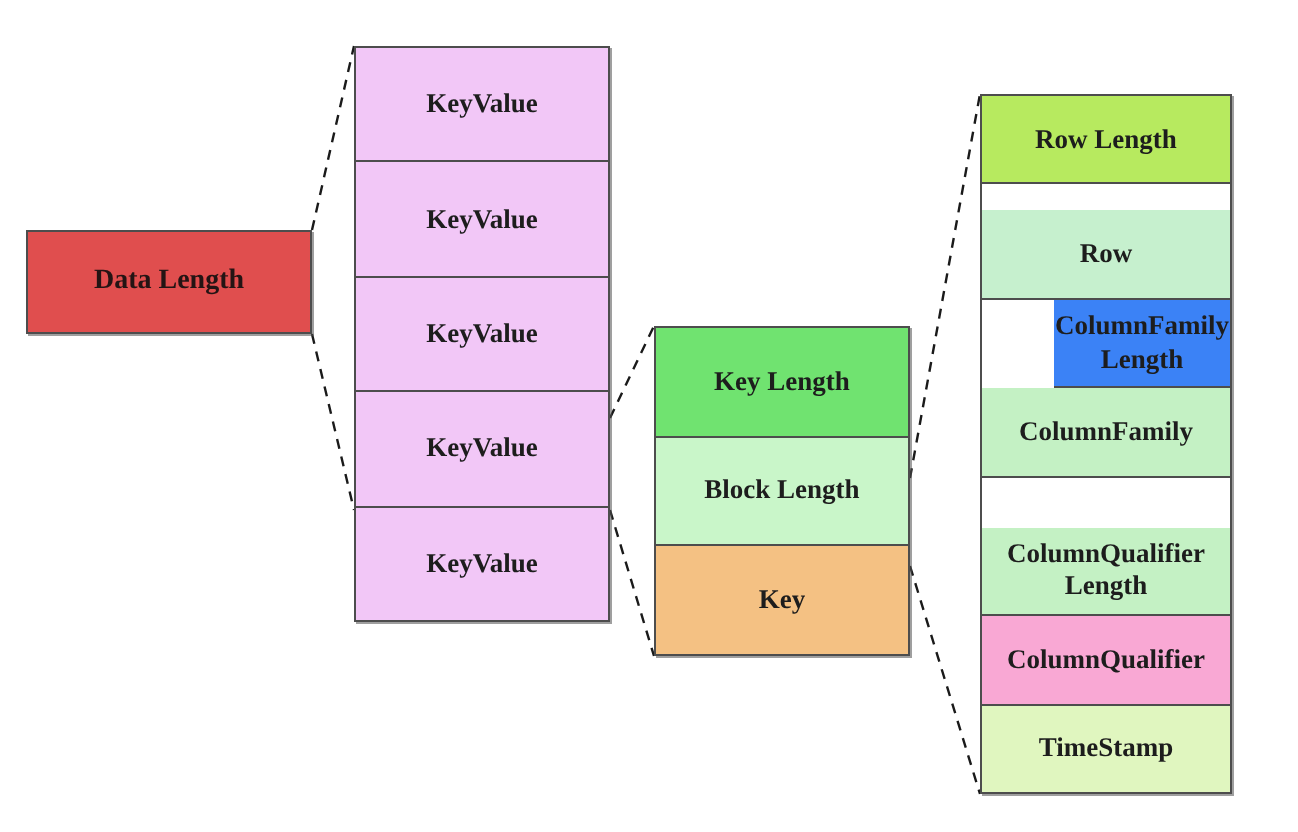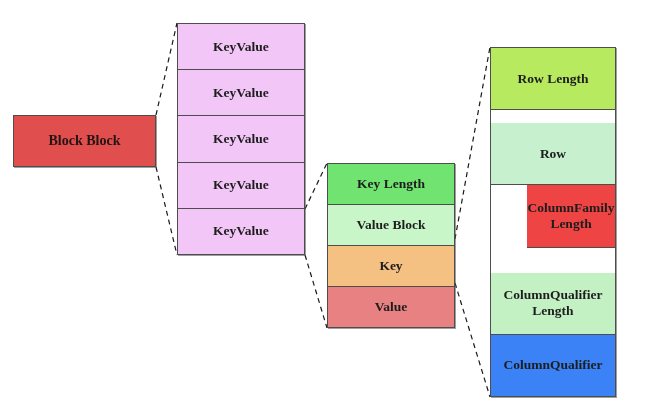--- a/index.html
+++ b/index.html
@@ -45,56 +45,57 @@
   #data-block {
     left: 13px; top: 115px;
     width: 143px; height: 52px;
     display: flex;
     align-items: center;
     justify-content: center;
     font-weight: bold;
     font-size: 14px;
     color: #241414;
   }
-  #col-keyvalue { left: 177px; top: 23px; width: 128px; height: 232px; }
+  #col-keyvalue { left: 177px; top: 23px; width: 128px; height: 288px; }
   #col-kv-detail { left: 327px; top: 163px; width: 128px; height: 165px; }
   #col-key-detail { left: 490px; top: 47px; width: 126px; height: 350px; font-family: Liberation Serif, serif; }
 </style>
 </head>
 <body>
 
 <div id="canvas">
 
   <svg id="connector-layer" viewBox="0 0 649 416">
     <line x1="156" y1="115" x2="177" y2="23" stroke-width="1.2" stroke-dasharray="5 4" stroke="#1a1a1a"></line>
     <line x1="156" y1="167" x2="177" y2="255" stroke-width="1.2" stroke-dasharray="5 4" stroke="#1a1a1a"></line>
     <line x1="305" y1="209" x2="327" y2="163" stroke-width="1.2" stroke-dasharray="5 4" stroke="#1a1a1a"></line>
     <line x1="305" y1="255" x2="327" y2="328" stroke-width="1.2" stroke-dasharray="5 4" stroke="#1a1a1a"></line>
     <line x1="455" y1="239" x2="490" y2="47" stroke-width="1.2" stroke-dasharray="5 4" stroke="#1a1a1a"></line>
     <line x1="455" y1="283" x2="490" y2="397" stroke-width="1.2" stroke-dasharray="5 4" stroke="#1a1a1a"></line>
   </svg>
 
-  <div id="data-block" class="node" style="background-color: rgb(224, 78, 78);">Block Block</div>
+  <div id="data-block" class="node" style="background-color: rgb(224, 78, 78);">Data Length</div>
 
   <div id="col-keyvalue" class="node col">
     <div class="cell" style="background-color: rgb(242, 199, 247);">KeyValue</div>
     <div class="cell" style="background-color: rgb(242, 199, 247);">KeyValue</div>
     <div class="cell" style="background-color: rgb(242, 199, 247);">KeyValue</div>
     <div class="cell" style="background-color: rgb(242, 199, 247);">KeyValue</div>
     <div class="cell" style="background-color: rgb(242, 199, 247);">KeyValue</div>
   </div>
 
   <div id="col-kv-detail" class="node col">
     <div class="cell" style="background-color: rgb(112, 227, 112);">Key Length</div>
-    <div class="cell" style="background-color: rgb(201, 246, 201);">Value Block</div>
+    <div class="cell" style="background-color: rgb(201, 246, 201);">Block Length</div>
     <div class="cell" style="background-color: rgb(244, 193, 131);">Key</div>
-    <div class="cell" style="background-color: rgb(232, 129, 129);">Value</div>
   </div>
 
   <div id="col-key-detail" class="node col">
     <div class="cell" style="background-color: rgb(183, 234, 95);">Row Length</div>
     <div class="cell" style="background-color: rgb(198, 240, 206); margin-top: 13px;">Row</div>
-    <div class="cell" style="background-color: #ef4444; margin-left: 36px;">ColumnFamily Length</div>
+    <div class="cell" style="background-color: #3b82f6; margin-left: 36px;">ColumnFamily Length</div>
+    <div class="cell" style="background-color: rgb(196, 241, 196);">ColumnFamily</div>
     <div class="cell" style="background-color: rgb(196, 241, 196); margin-top: 25px;">ColumnQualifier Length</div>
-    <div class="cell" style="background-color: #3b82f6;">ColumnQualifier</div>
+    <div class="cell" style="background-color: #f9a8d4;">ColumnQualifier</div>
+    <div class="cell" style="background-color: rgb(224, 246, 191);">TimeStamp</div>
   </div>
 
 </div>
 
 </body></html>

